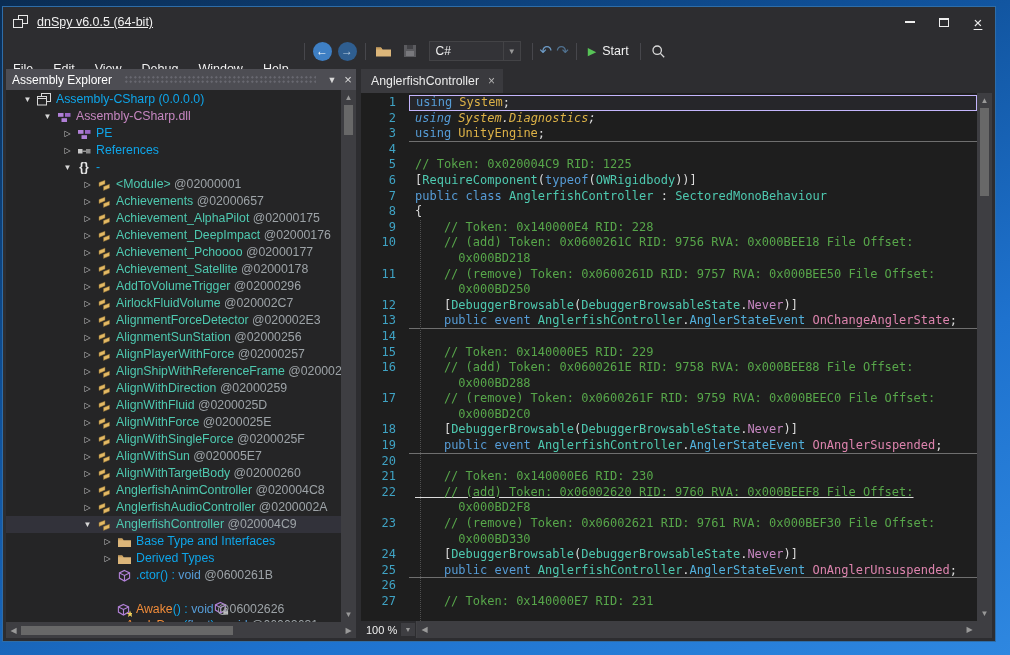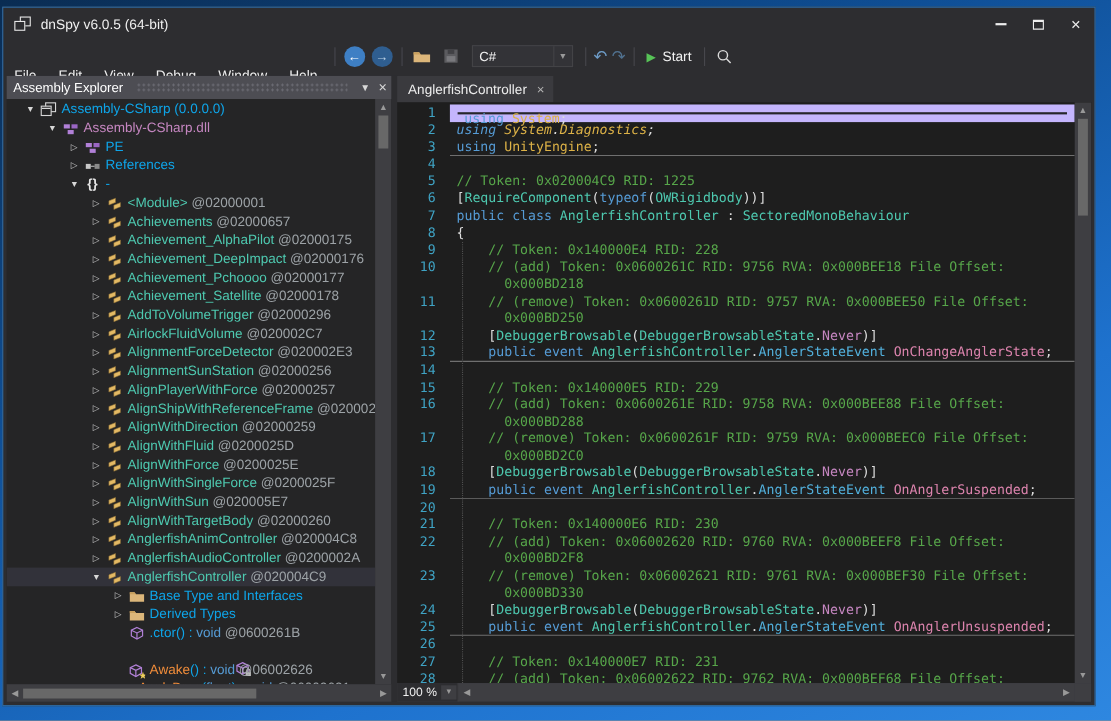--- a/index.html
+++ b/index.html
@@ -7,21 +7,21 @@
   body {
     font-family:"Liberation Sans", sans-serif;
     background:linear-gradient(155deg,#0a2c52 0%,#0f4f96 35%,#1e72ce 70%,#2e87e0 100%);
   }
   .window {
     position:absolute; left:2px; top:6px; width:994px; height:636px;
     background:#2d2d30; border:1px solid #2e6da8;
     display:flex; flex-direction:column;
   }
   
-  .titlebar { height:30px; display:flex; align-items:center; color:#f0f0f0; font-size:12.5px; }
+  .titlebar { height:30px; display:flex; align-items:center; color:#f0f0f0; font-size:12.5px;text-decoration:underline; }
   .app-icon { width:16px; height:14px; margin:0 8px 0 10px; position:relative; }
   .app-icon .r1 { position:absolute; left:5px; top:0; width:10px; height:9px; border:1px solid #e8e8e8; }
   .app-icon .r2 { position:absolute; left:0; top:4px; width:10px; height:9px; border:1px solid #e8e8e8; background:#2d2d30; }
   .title-text { flex:0 0 auto; }
   .title-spacer { flex:1; }
   .winbtn { width:34px; height:24px; display:flex; align-items:center; justify-content:center; color:#eee; }
   .glyph-min { width:10px; height:0; border-top:2px solid #eee; }
   .glyph-max { width:10px; height:9px; border:1px solid #eee; border-top:2px solid #eee; }
   .glyph-close { font-size:15px; line-height:15px; }
   
@@ -71,21 +71,21 @@
   
   .editor { flex:1; display:flex; flex-direction:column; overflow:hidden; }
   .tabstrip { height:24px; background:#2d2d30; display:flex; }
   .tab { background:#3a3a3e; color:#ececec; font-size:12.3px; display:flex; align-items:center; padding:0 8px 0 10px; }
   .tab .tclose { margin-left:9px; color:#b5b5b5; font-size:12px; }
   .editor-body { flex:1; display:flex; overflow:hidden; background:#1e1e1e; }
   #code-wrap { flex:1; position:relative; overflow:hidden; padding-top:2px; }
   .crow { display:flex; height:15.6px; line-height:15.6px; font-family:"DejaVu Sans Mono", monospace; font-size:12px; white-space:pre; }
   .gutter { width:48px; flex:0 0 48px; text-align:right; padding-right:13px; color:#3fa3c4; }
   .ctext { flex:1; color:#dcdcdc; }
-  .crow.box .ctext { background:#26262a; border:7px solid #c4b5fd; line-height:13.6px; }
+  .crow.box .ctext { background:#26262a; border:1px solid #c4b5fd; line-height:13.6px; }
   .crow.sep .ctext { box-shadow:inset 0 -1px 0 #6f6f6f; }
   .indent-guide { position:absolute; left:59px; top:127px; height:403px; border-left:1px dotted #4f4f4f; }
   
   .editor-bottom { height:17px; display:flex; background:#3e3e42; }
   .zoombox { width:56px; background:#2d2d30; color:#f0f0f0; font-size:11px; display:flex; align-items:center; border-right:1px solid #434346; }
   .zoombox .zval { flex:1; padding-left:5px; }
   .zoombox .zdd { width:14px; height:13px; background:#3e3e42; display:flex; align-items:center; justify-content:center; color:#999; font-size:7px; margin-right:1px; }
   .corner { width:15px; background:#3e3e42; flex:0 0 15px; }
   
   .s-kw{color:#569cd6}.s-ns{color:#ddb247}.s-cm{color:#57a64a}.s-ty{color:#4ec9b0}
@@ -535,29 +535,28 @@
             <div class="crow"><span class="gutter">14</span><span class="ctext" style="padding-left: 6px;"></span></div>
             <div class="crow"><span class="gutter">15</span><span class="ctext" style="padding-left: 6px;"><span class="s-cm">    // Token: 0x140000E5 RID: 229</span></span></div>
             <div class="crow"><span class="gutter">16</span><span class="ctext" style="padding-left: 6px;"><span class="s-cm">    // (add) Token: 0x0600261E RID: 9758 RVA: 0x000BEE88 File Offset:</span></span></div>
             <div class="crow"><span class="gutter"></span><span class="ctext" style="padding-left: 6px;"><span class="s-cm">      0x000BD288</span></span></div>
             <div class="crow"><span class="gutter">17</span><span class="ctext" style="padding-left: 6px;"><span class="s-cm">    // (remove) Token: 0x0600261F RID: 9759 RVA: 0x000BEEC0 File Offset:</span></span></div>
             <div class="crow"><span class="gutter"></span><span class="ctext" style="padding-left: 6px;"><span class="s-cm">      0x000BD2C0</span></span></div>
             <div class="crow"><span class="gutter">18</span><span class="ctext" style="padding-left: 6px;"><span class="s-pl">    [</span><span class="s-ty">DebuggerBrowsable</span><span class="s-pl">(</span><span class="s-ty">DebuggerBrowsableState</span><span class="s-pl">.</span><span class="s-en">Never</span><span class="s-pl">)]</span></span></div>
             <div class="crow sep"><span class="gutter">19</span><span class="ctext" style="padding-left: 6px;"><span class="s-pl">    </span><span class="s-kw">public</span><span class="s-pl"> </span><span class="s-kw">event</span><span class="s-pl"> </span><span class="s-ty">AnglerfishController</span><span class="s-pl">.</span><span class="s-dg">AnglerStateEvent</span><span class="s-pl"> </span><span class="s-ev">OnAnglerSuspended</span><span class="s-pl">;</span></span></div>
             <div class="crow"><span class="gutter">20</span><span class="ctext" style="padding-left: 6px;"></span></div>
             <div class="crow"><span class="gutter">21</span><span class="ctext" style="padding-left: 6px;"><span class="s-cm">    // Token: 0x140000E6 RID: 230</span></span></div>
-            <div class="crow"><span class="gutter">22</span><span class="ctext" style="padding-left: 6px;"><span class="s-cm">    // (add) Token: 0x06002620 RID: 9760 RVA: 0x000BEEF8 File Offset:</span></span></div>
+            <div class="crow"><span class="gutter">22</span><span class="ctext" style="padding-left: 6px; text-decoration: underline;"><span class="s-cm">    // (add) Token: 0x06002620 RID: 9760 RVA: 0x000BEEF8 File Offset:</span></span></div>
             <div class="crow"><span class="gutter"></span><span class="ctext" style="padding-left: 6px;"><span class="s-cm">      0x000BD2F8</span></span></div>
             <div class="crow"><span class="gutter">23</span><span class="ctext" style="padding-left: 6px;"><span class="s-cm">    // (remove) Token: 0x06002621 RID: 9761 RVA: 0x000BEF30 File Offset:</span></span></div>
             <div class="crow"><span class="gutter"></span><span class="ctext" style="padding-left: 6px;"><span class="s-cm">      0x000BD330</span></span></div>
             <div class="crow"><span class="gutter">24</span><span class="ctext" style="padding-left: 6px;"><span class="s-pl">    [</span><span class="s-ty">DebuggerBrowsable</span><span class="s-pl">(</span><span class="s-ty">DebuggerBrowsableState</span><span class="s-pl">.</span><span class="s-en">Never</span><span class="s-pl">)]</span></span></div>
             <div class="crow sep"><span class="gutter">25</span><span class="ctext" style="padding-left: 6px;"><span class="s-pl">    </span><span class="s-kw">public</span><span class="s-pl"> </span><span class="s-kw">event</span><span class="s-pl"> </span><span class="s-ty">AnglerfishController</span><span class="s-pl">.</span><span class="s-dg">AnglerStateEvent</span><span class="s-pl"> </span><span class="s-ev">OnAnglerUnsuspended</span><span class="s-pl">;</span></span></div>
             <div class="crow"><span class="gutter">26</span><span class="ctext" style="padding-left: 6px;"></span></div>
             <div class="crow"><span class="gutter">27</span><span class="ctext" style="padding-left: 6px;"><span class="s-cm">    // Token: 0x140000E7 RID: 231</span></span></div>
-            <div class="crow"><span class="gutter">28</span><span class="ctext" style="padding-left: 6px;"><span class="s-cm">    // (add) Token: 0x06002622 RID: 9762 RVA: 0x000BEF68 File Offset:</span></span></div>
           </div>
         <div class="vscroll">
           <div class="sb-arrow">▲</div>
           <div class="sb-thumb-v" style="height:88px"></div>
           <div class="sb-fill"></div>
           <div class="sb-arrow">▼</div>
         </div>
       </div>
       <div class="editor-bottom">
         <div class="zoombox">

